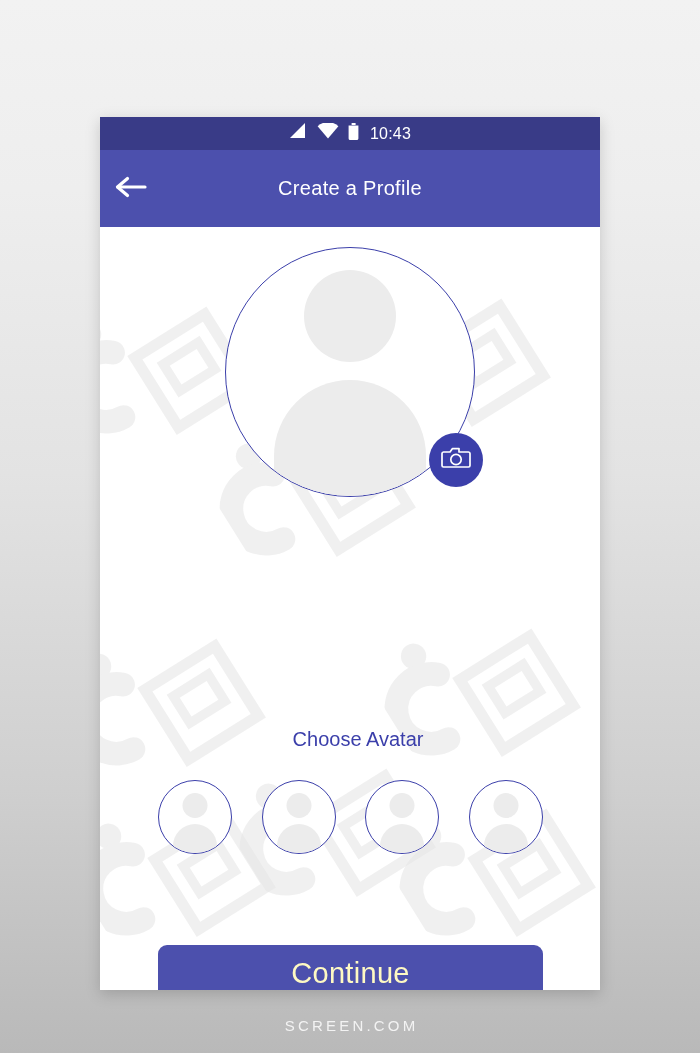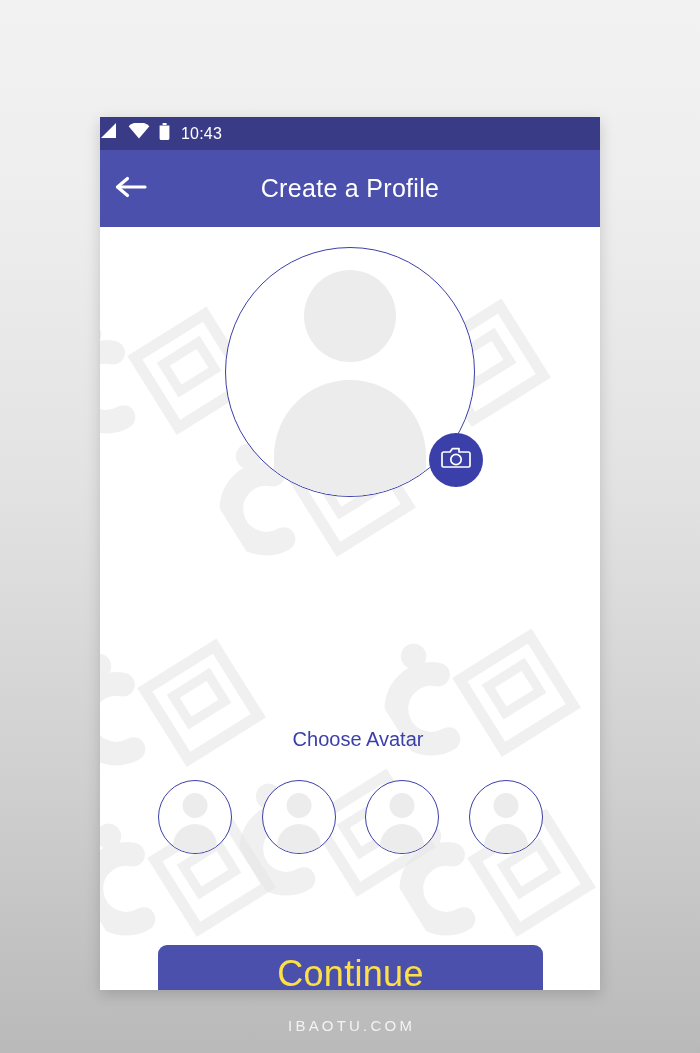--- a/index.html
+++ b/index.html
@@ -60,21 +60,21 @@
     overflow: hidden;
   }
 
   
   #status-bar {
     position: relative;
     height: 33px;
     background: #393b87;
     display: flex;
     align-items: center;
-    justify-content: flex-start;
+    justify-content: center;
     padding-right: 0;
     gap: 9px;
   }
   #status-bar .sicon { display: block; }
   #status-time {
     color: #ffffff;
     font-size: 16px;
     letter-spacing: 0.2px;
     margin-left: 2px;
   }
@@ -93,21 +93,21 @@
     display: flex;
     align-items: center;
     justify-content: center;
     cursor: pointer;
   }
   #app-bar-title {
     position: absolute;
     left: 0; right: 0;
     text-align: center;
     color: #ffffff;
-    font-size: 25px;
+    font-size: 20px;
     letter-spacing: 0.3px;
     pointer-events: none;
   }
 
   
   #screen-body {
     position: relative;
     height: 763px;
     background: #ffffff;
   }
@@ -254,23 +254,23 @@
   
   #continue-button {
     position: absolute;
     left: 58px;
     top: 718px;
     width: 385px;
     height: 57px;
     background: #4c50ad;
     border: 0;
     border-radius: 9px;
-    color: #fde047;
+    color: #fef9c3;
     font-family: "Liberation Sans", sans-serif;
-    font-size: 36px;
+    font-size: 29px;
     letter-spacing: 0.3px;
     cursor: pointer;
   }
 </style>
 </head>
 <body>
 
 <div id="stage">
 
 
@@ -394,15 +394,15 @@
           <div class="ph-head"></div>
           <div class="ph-body"></div>
         </div>
       </div>
 
       <button id="continue-button">Continue</button>
 
     </div>
   </div>
 
-  <div id="poster-footer">IBAOTU.COM</div>
+  <div id="poster-footer">SCREEN.COM</div>
 
 </div>
 
 </body></html>

